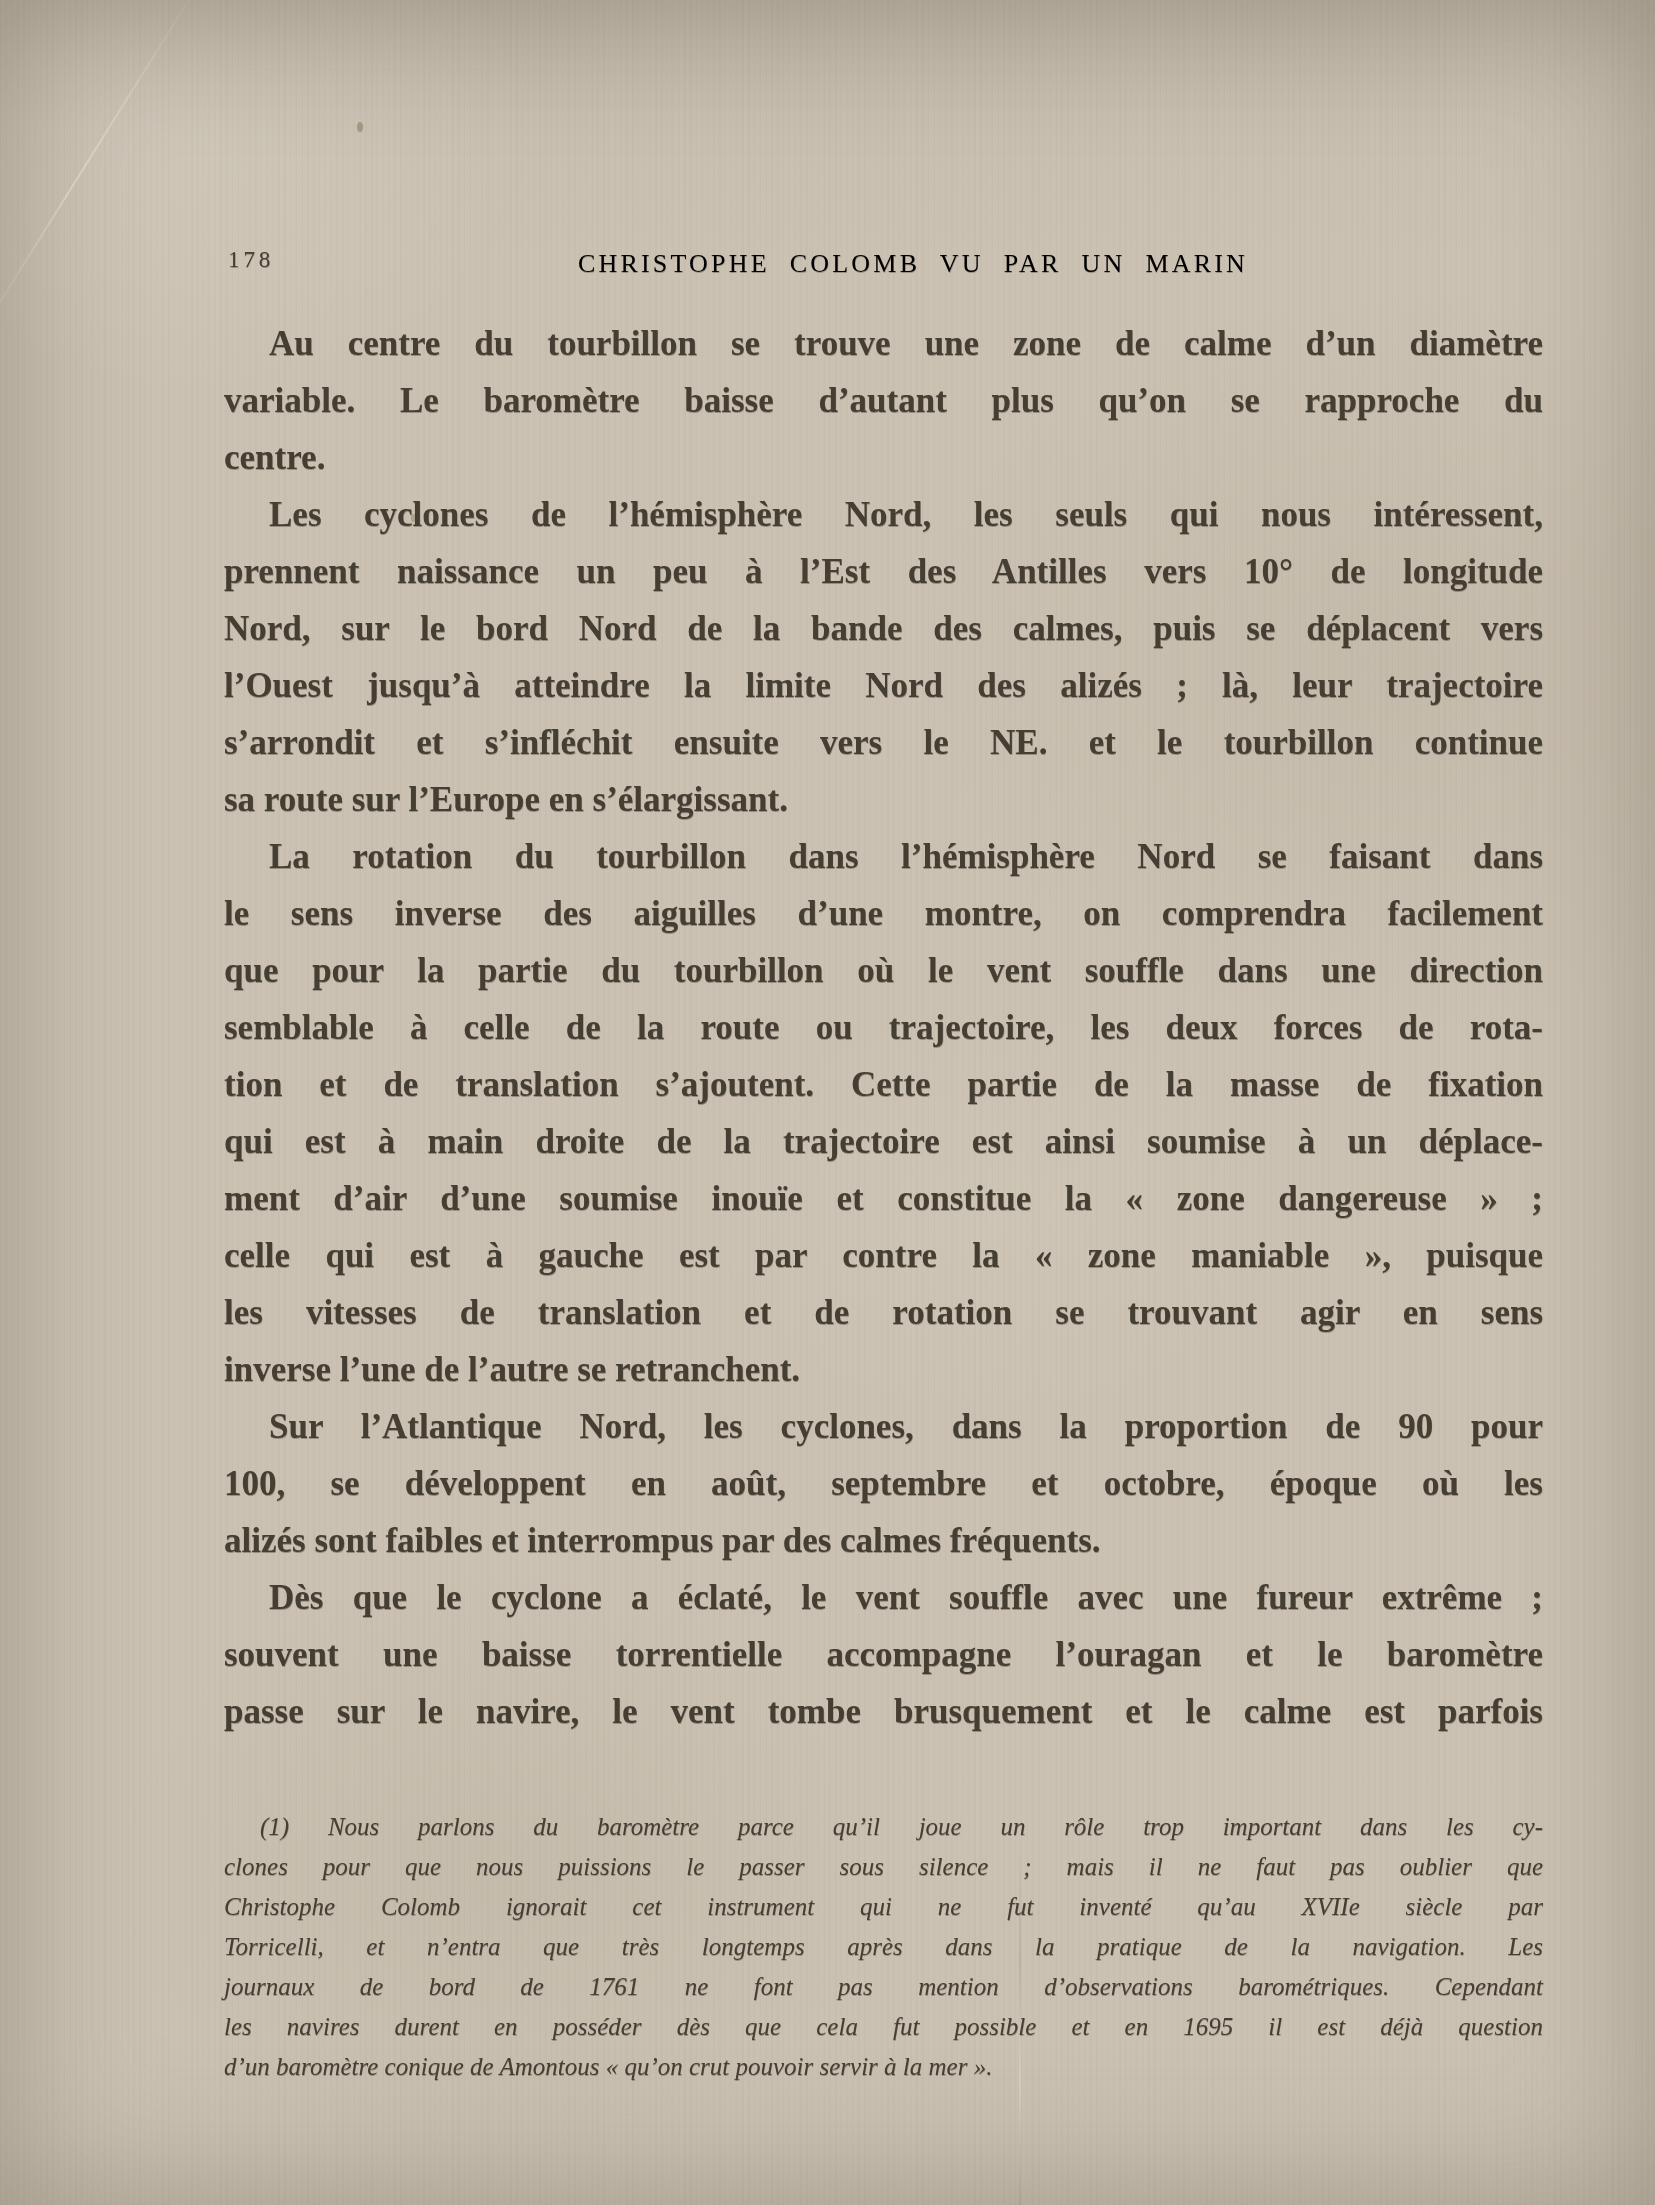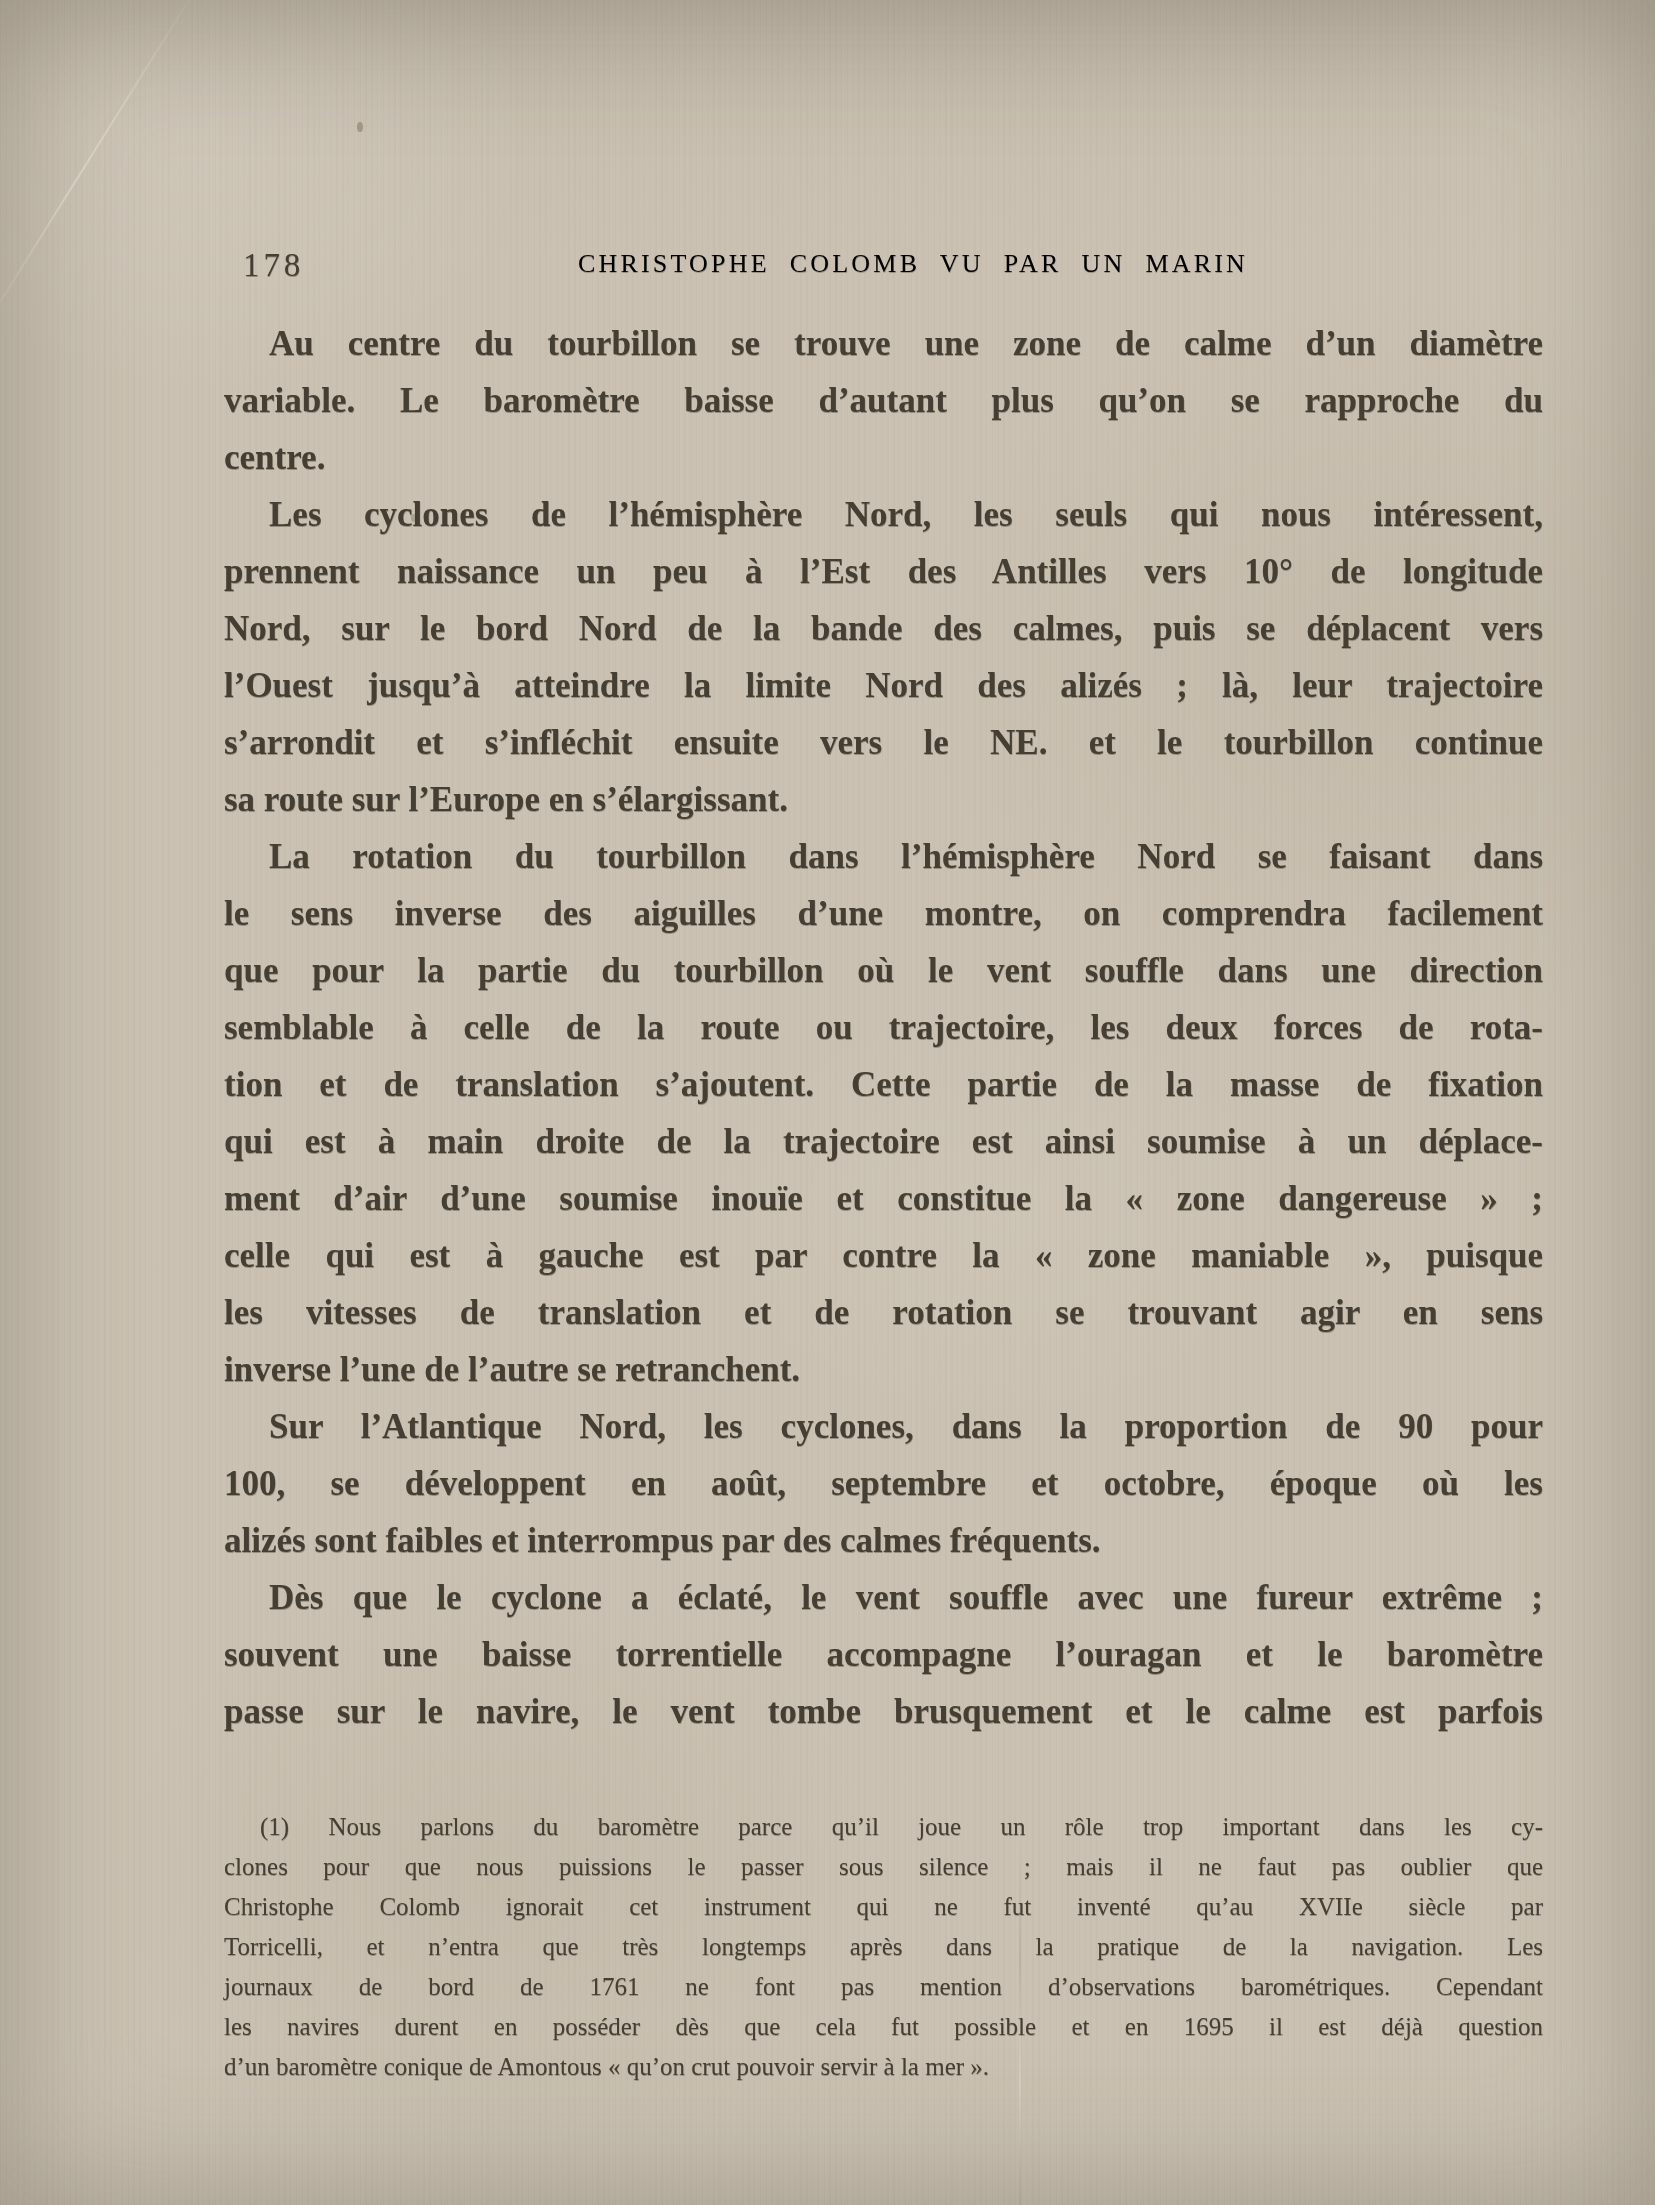--- a/index.html
+++ b/index.html
@@ -54,22 +54,22 @@
   .speck-1 { left: 357px; top: 122px; width: 6.4px; height: 10.3px; background: rgba(95,78,52,0.35); }
   .speck-2 { left: 411px; top: 514px; width: 5.1px; height: 7.7px; background: rgba(100,85,60,0.28); }
 
   
   .header {
     position: absolute;
     left: 224px; top: 243px;
     width: 1319px; height: 45px;
   }
   .folio {
-    position: absolute; left: 19px; top: 3.9px;
-    font-size: 33px;
+    position: absolute; left: 4px; top: 3.9px;
+    font-size: 23px;
     letter-spacing: 3.9px;
     text-shadow: 0.4px 0.6px 0.5px rgba(40,34,26,0.35);
   }
   .running-title {
     position: absolute; left: 0; right: 0; top: 6.4px;
     padding-left: 59px;
     text-align: center;
     font-size: 26px;
     letter-spacing: 3.2px;
     word-spacing: 10.3px;
@@ -101,20 +101,21 @@
     left: 224px; top: 1807px;
     width: 1319px;
     font-size: 25px;
     line-height: 40px;
     text-shadow: 0.3px 0.5px 0.4px rgba(40,34,26,0.30);
   }
   .footnote .line {
     height: 40px;
     text-align: justify;
     text-align-last: justify;
+    font-style: italic;
   }
   .footnote .line.indent { text-indent: 36px; }
   .footnote .line.last { text-align-last: left; }
 </style>
 </head>
 <body>
 
 <div class="page" style="--paper: #cac1b2; --ink: #453e33;">
   <div class="texture">
     <div class="crease-diagonal"></div>

